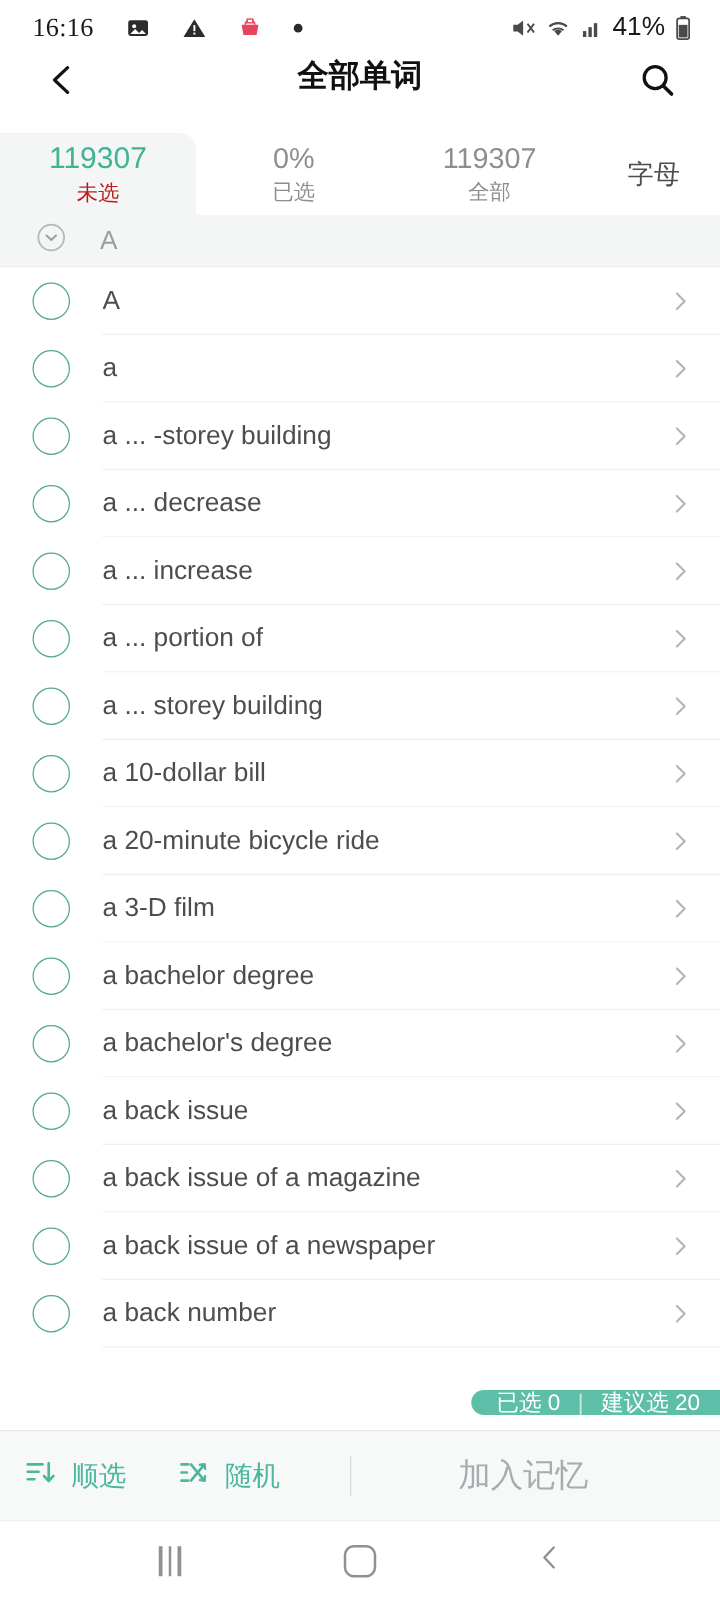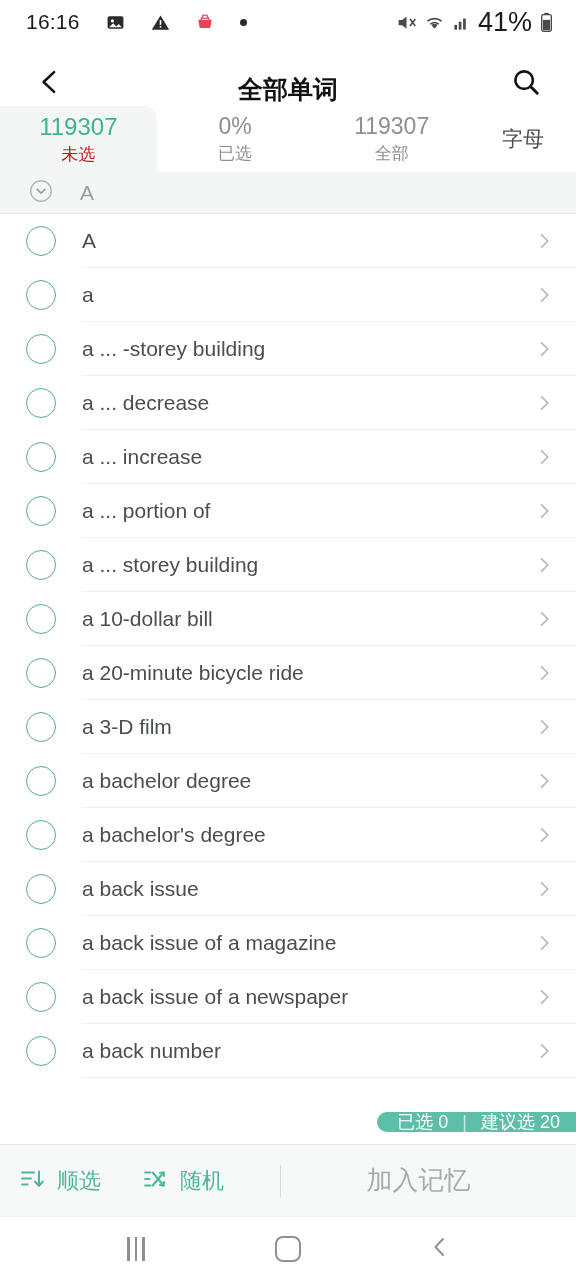--- a/index.html
+++ b/index.html
@@ -6,29 +6,29 @@
   html, body {
     width:576px; height:1280px;
     font-family:"Liberation Sans","DejaVu Sans",sans-serif;
     background:#ffffff; overflow:hidden;
   }
   #app { width:576px; height:1280px; display:flex; flex-direction:column; position:relative; background:#fff; }
 
   
   .statusbar { height:44px; flex:0 0 44px; display:flex; align-items:center;
                justify-content:space-between; padding:0 22px 0 26px; background:#fff; }
-  .sb-left { display:flex; align-items:center; gap:26px; }
+  .sb-left { display:flex; align-items:center; gap:26px;font-family:Liberation Serif, serif; }
   .sb-time { font-size:21px; color:#1a1a1a; letter-spacing:.2px; }
   .sb-right { display:flex; align-items:center; gap:7px; }
-  .sb-pct { font-size:27px; color:#1a1a1a;text-align:right; }
+  .sb-pct { font-size:21px; color:#1a1a1a;text-align:right; }
   .ic { display:inline-flex; align-items:center; justify-content:center; }
   .dot-ic { width:7px; height:7px; border-radius:50%; background:#2b2b2b; display:inline-block; }
 
   
-  .titlebar { height:62px; flex:0 0 62px; display:flex; align-items:flex-end;
+  .titlebar { height:62px; flex:0 0 62px; display:flex; align-items:flex-start;
               padding:0 28px; background:#fff; position:relative; }
   .back-btn { width:44px; height:44px; display:flex; align-items:center; justify-content:center; }
   .page-title { position:absolute; left:0; right:0; text-align:center;
                 font-size:25px; font-weight:bold; color:#111; pointer-events:none; }
   .search-btn { width:44px; height:44px; display:flex; align-items:center;
                 justify-content:center; margin-left:auto; z-index:2; }
 
   
   .tabs { height:66px; flex:0 0 66px; display:flex; align-items:stretch; background:#fff; }
   .tab { flex:1; display:flex; flex-direction:column; align-items:center;

